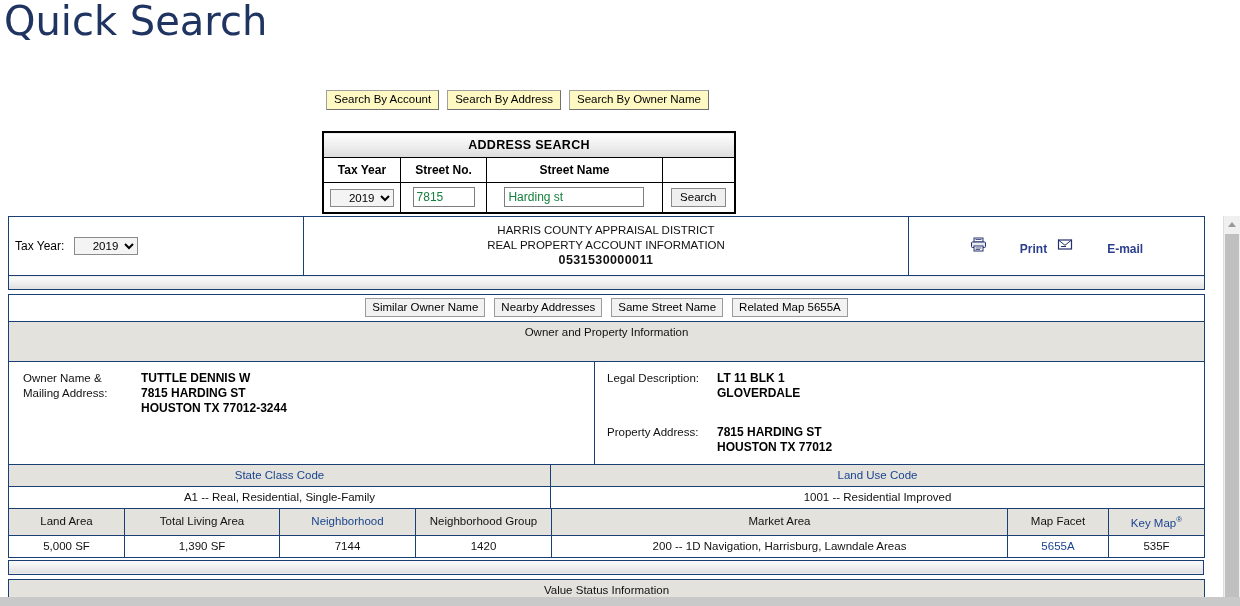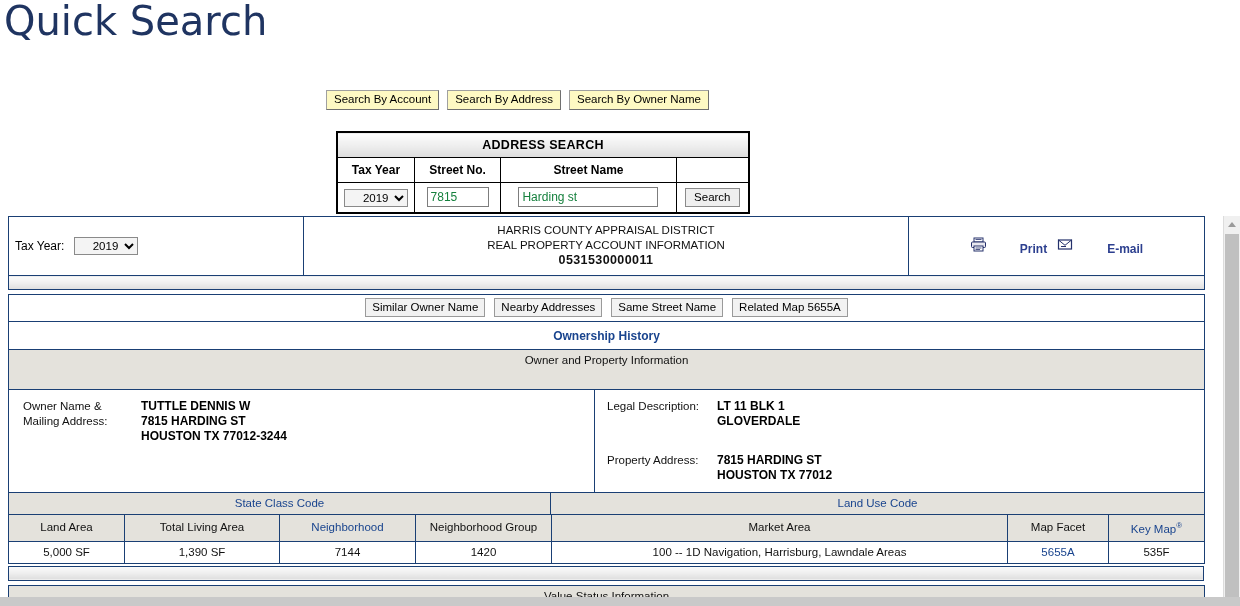--- a/index.html
+++ b/index.html
@@ -48,21 +48,21 @@
     border-right-color: #707070;
     border-bottom-color: #707070;
     padding: 2px 7px 3px 7px;
     line-height: 13px;
     white-space: nowrap;
     cursor: pointer;
   }
 
   .addr-search {
     position: absolute;
-    left: 336px;
+    left: 322px;
     top: 131px;
     width: 412px;
     border: 1px solid #000000;
     border-collapse: collapse;
     background: #ffffff;
   }
   .addr-search table { border-collapse: collapse; width: 100%; }
   .addr-search td, .addr-search th {
     border: 1px solid #000000;
     font-family: "Liberation Sans", sans-serif;
@@ -369,25 +369,20 @@
           <td colspan="3">
             <div class="relbtns">
               <button class="relbtn">Similar Owner Name</button>
               <button class="relbtn">Nearby Addresses</button>
               <button class="relbtn">Same Street Name</button>
               <button class="relbtn">Related Map 5655A</button>
             </div>
           </td>
         </tr>
 
-        <tr class="link-row">
-          <td colspan="3">
-            <span class="alink">Ownership History</span>
-          </td>
-        </tr>
 
         <tr class="sec-head">
           <td colspan="3">Owner and Property Information</td>
         </tr>
       </tbody>
         </table>
 
       <table class="rtbl" style="margin-top:-1px">
         <colgroup>
           <col style="width:586px">
@@ -431,20 +426,24 @@
       <table class="rtbl" style="margin-top:-1px">
         <colgroup>
           <col style="width:542px">
           <col style="width:654px">
         </colgroup>
         <tbody>
             <tr class="colhead">
           <td>State Class Code</td>
           <td>Land Use Code</td>
         </tr>
+        <tr class="datarow">
+          <td>A1 -- Real, Residential, Single-Family</td>
+          <td>1001 -- Residential Improved</td>
+        </tr>
       </tbody>
         </table>
 
       <table class="rtbl" style="margin-top:-1px">
         <colgroup>
           <col style="width:116px">
           <col style="width:155px">
           <col style="width:136px">
           <col style="width:136px">
           <col style="width:456px">
@@ -459,21 +458,21 @@
           <td>Neighborhood Group</td>
           <td>Market Area</td>
           <td>Map Facet</td>
           <td class="blue"><span>Key Map</span><span class="sup">®</span></td>
         </tr>
         <tr class="datarow">
           <td>5,000 SF</td>
           <td>1,390 SF</td>
           <td>7144</td>
           <td>1420</td>
-          <td>100 -- 1D Navigation, Harrisburg, Lawndale Areas</td>
+          <td>200 -- 1D Navigation, Harrisburg, Lawndale Areas</td>
           <td class="lnk">5655A</td>
           <td>535F</td>
         </tr>
       </tbody>
         </table>
 
       <table class="rtbl" style="margin-top:2px">
         <tbody>
             <tr class="spacer-bar">
           <td></td>

